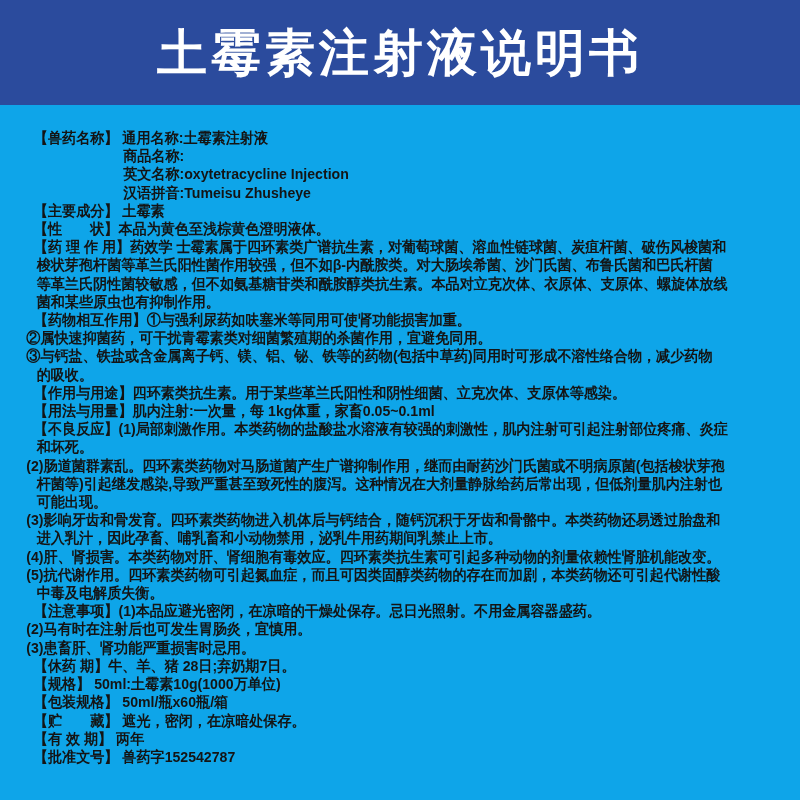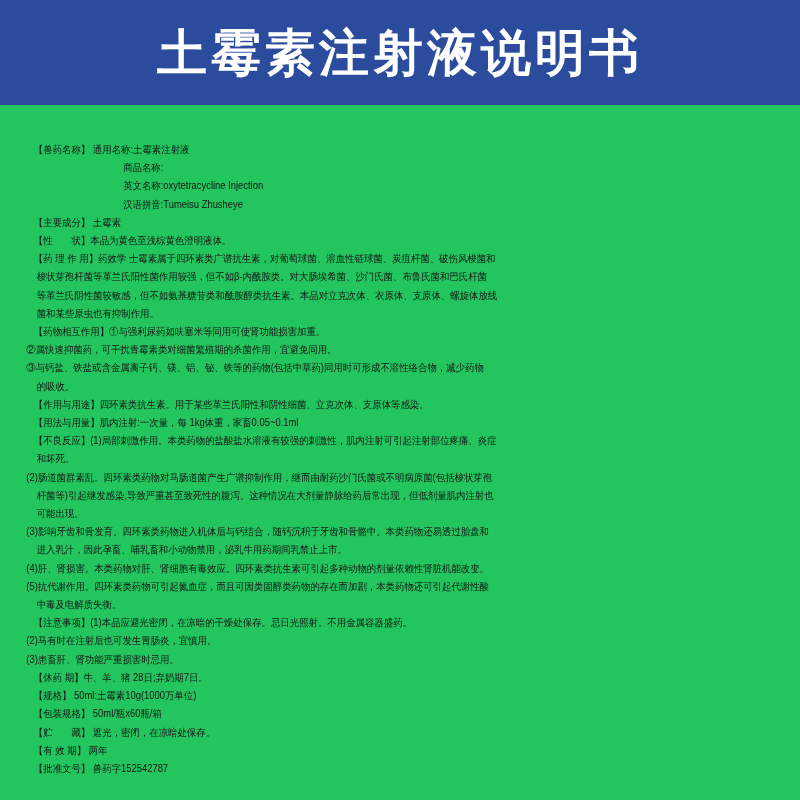--- a/index.html
+++ b/index.html
@@ -8,43 +8,43 @@
     width: 800px;
     height: 800px;
     background: #ffffff;
     overflow: hidden;
     font-family: "Liberation Sans", sans-serif;
   }
   .page {
     position: relative;
     width: 800px;
     height: 800px;
-    background: #22c55e;
+    background: #0ea5e9;
   }
   .banner {
     height: 105px;
     background: #2B4B9D;
     display: flex;
     align-items: center;
     justify-content: center;
   }
   .banner h1 {
     margin: 0;
     color: #ffffff;
     font-size: 50px;
     font-weight: bold;
     letter-spacing: 4px;
     line-height: 1;
   }
   .doc {
-    padding-top: 36px;
+    padding-top: 24px;
     color: #141414;
-    font-size: 10px;
+    font-size: 15px;
     line-height: 18.2px;
-    font-weight: 400;
+    font-weight: 700;
   }
   .ln {
     white-space: pre;
     transform: scaleX(0.94);
     transform-origin: 0 0;
   }
   .ind-label { padding-left: 36px; }
   .ind-cont  { padding-left: 39px; }
   .ind-num   { padding-left: 28px; }
   .ind-sub   { padding-left: 131px; }

